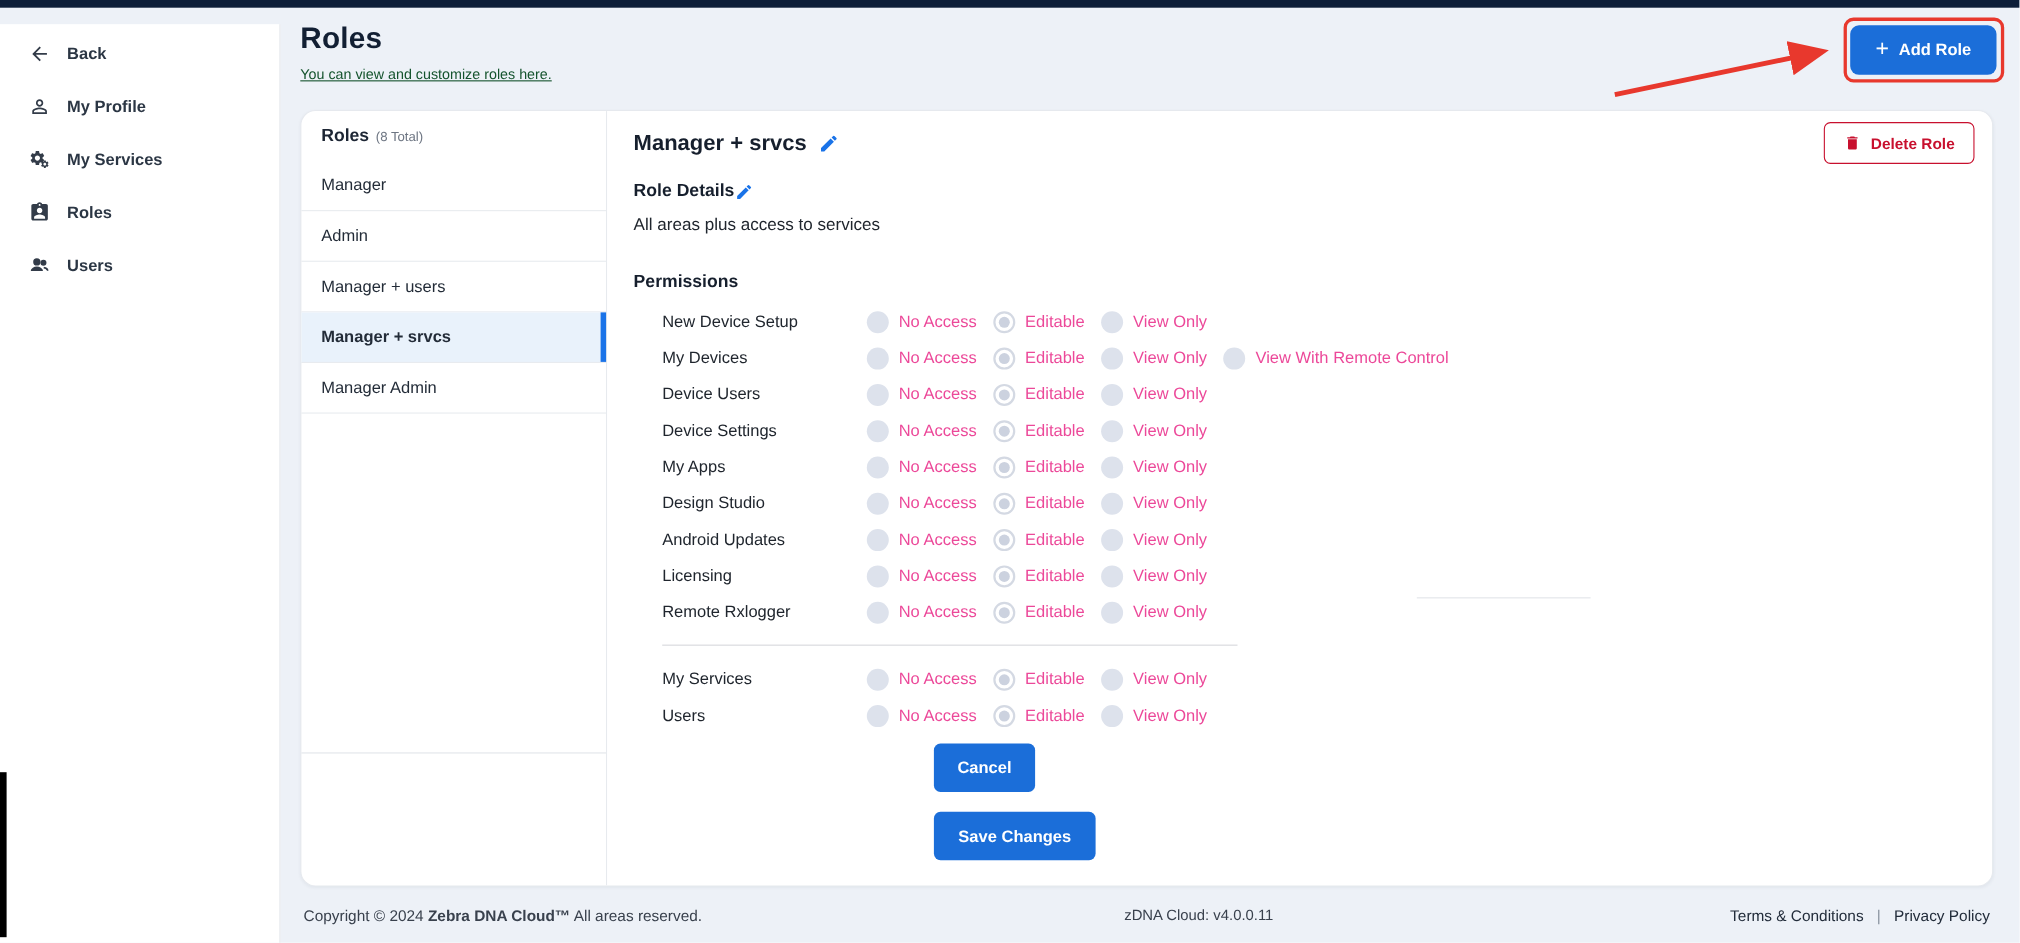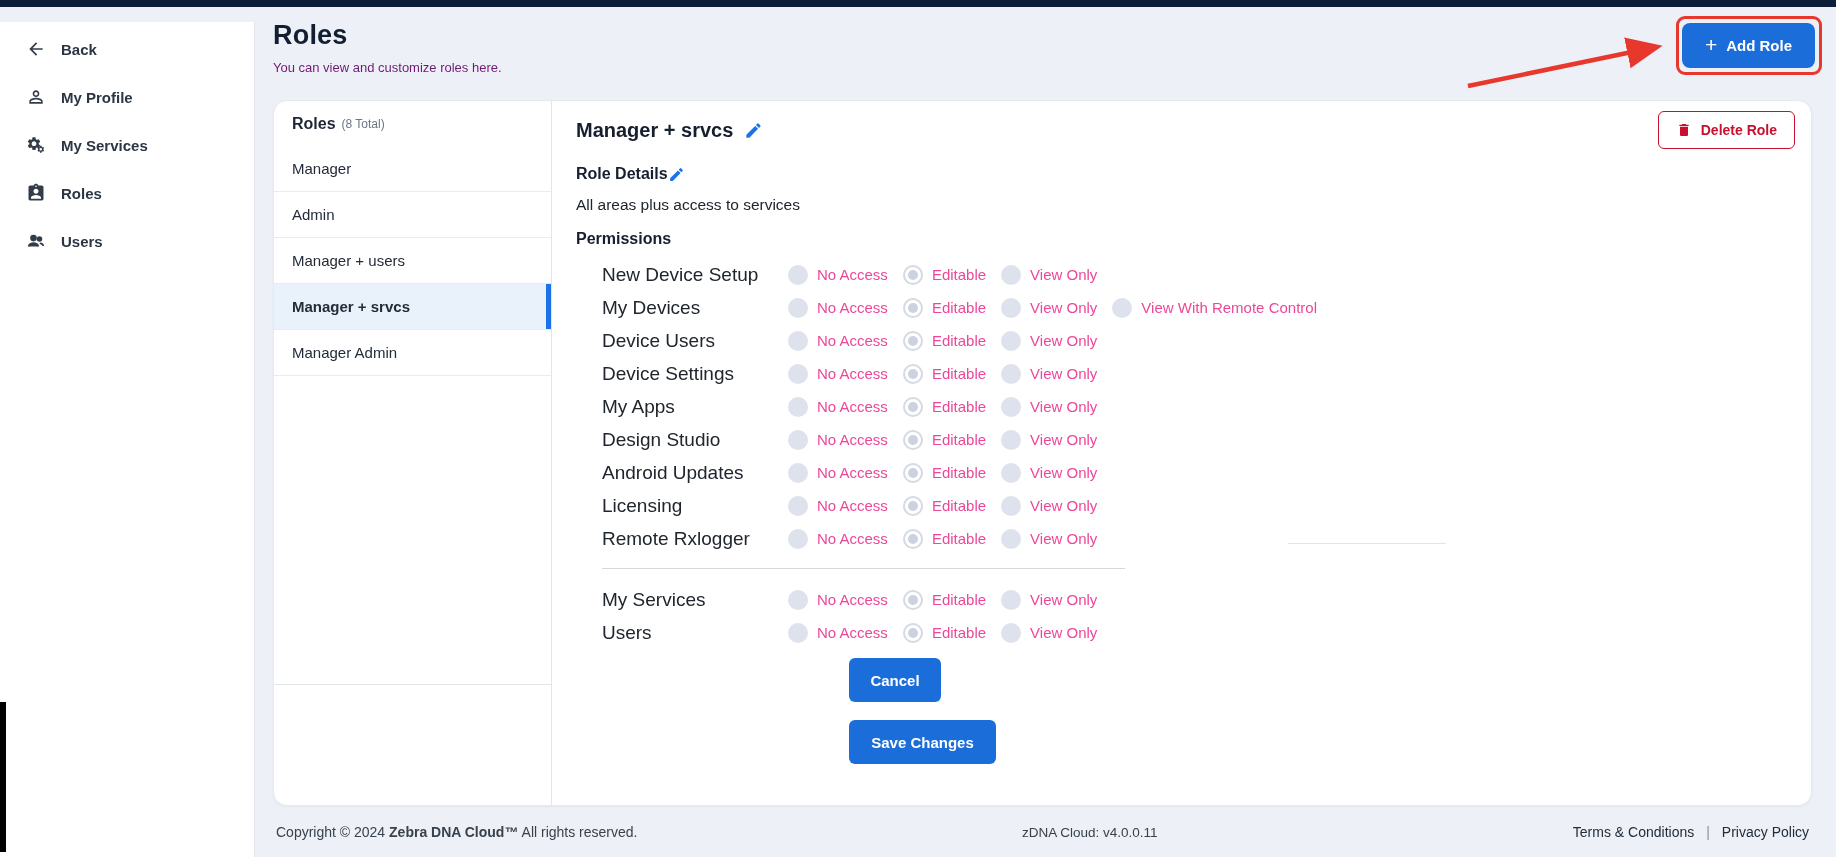--- a/index.html
+++ b/index.html
@@ -17,21 +17,21 @@
   .sidebar { position:absolute; top:22px; left:0; width:255px; height:850px; background:#fff; border-right:1px solid #e3e6ec; z-index:2; }
   .side-list { padding-top:3px; }
   .side-item { display:flex; align-items:center; gap:15px; height:48px; padding-left:26px; cursor:pointer;
     font-size:15px; font-weight:700; color:#2b3644; }
   .side-item .icn { width:20px; height:20px; display:flex; align-items:center; justify-content:center; }
   .side-item svg { width:20px; height:20px; fill:#333c49; stroke:#333c49; }
   .black-strip { position:absolute; left:0; top:702px; width:6px; height:150px; background:#000; z-index:6; }
 
   
   .page-title { position:absolute; left:273px; top:20px; font-size:27px; font-weight:700; color:#121f33; letter-spacing:.2px; }
-  .page-subtitle { position:absolute; left:273px; top:60px; font-size:13px; color:#701a75; }
+  .page-subtitle { position:absolute; left:273px; top:60px; font-size:13px; color:#14532d;text-decoration:underline; }
 
   
   .anno-rect { position:absolute; left:1676px; top:16px; width:146px; height:59px; border:3px solid #e8382d; border-radius:9px; z-index:4; }
   .add-role-btn { position:absolute; left:1682px; top:23px; width:133px; height:45px; background:#1b6ed9; border:none; border-radius:8px;
     color:#fff; font-family:inherit; font-size:15px; font-weight:700; display:flex; align-items:center; justify-content:center; gap:9px; cursor:pointer; z-index:4; }
   .add-role-btn .plus { font-size:21px; font-weight:400; line-height:1; margin-top:-2px; }
   .anno-arrow { position:absolute; left:1458px; top:36px; z-index:4; }
 
   
   .card { position:absolute; left:273px; top:100px; width:1539px; height:706px; background:#fff; border:1px solid #e6e9ee; border-radius:14px;
@@ -51,25 +51,25 @@
   
   .detail { position:absolute; left:278px; top:0; right:0; bottom:0; padding:14px 0 0 24px; }
   .detail-title-row { display:flex; align-items:center; gap:11px; height:30px; }
   .detail-title { font-size:20px; font-weight:700; color:#161f2d; }
   .pencil-btn { background:none; border:none; cursor:pointer; display:flex; align-items:center; padding:0; }
   .delete-btn { position:absolute; top:10px; right:16px; height:38px; padding:0 17px; background:#fff; border:1px solid #c8102e; border-radius:6px;
     color:#c8102e; font-family:inherit; font-size:14px; font-weight:700; display:flex; align-items:center; gap:9px; cursor:pointer; }
   .role-details-row { display:flex; align-items:center; margin-top:20px; }
   .role-details-label { font-size:16px; font-weight:700; color:#161f2d; }
   .description { margin-top:13px; font-size:15.5px; color:#20262e; }
-  .permissions-label { margin-top:16px; font-size:16px; font-weight:700; color:#161f2d; }
+  .permissions-label { margin-top:34px; font-size:16px; font-weight:700; color:#161f2d; }
 
   .perm-rows { margin-top:10px; padding-left:26px; }
   .perm-row { display:flex; align-items:center; height:33px; }
-  .perm-label { width:186px; font-size:19px; font-weight:500; color:#20262e; }
+  .perm-label { width:186px; font-size:15px; font-weight:500; color:#20262e; }
   .opt { display:flex; align-items:center; margin-right:15px; cursor:pointer; }
   .radio { width:20px; height:20px; border-radius:50%; background:#dde2ec; margin-right:9px; flex:none; }
   .radio.sel { width:20px; height:20px; background:#fff; border:2px solid #d4d9e3; position:relative; }
   .radio.sel::after { content:''; position:absolute; left:3px; top:3px; width:10px; height:10px; border-radius:50%; background:#ccd2df; }
   .opt-label { font-size:15px; color:#ec4899; white-space:nowrap; }
   .perm-divider { width:523px; height:1px; background:#d6d8dc; margin:13px 0 14px 0; }
 
   .btn-row { display:flex; gap:18px; margin-left:247px; margin-top:9px;flex-direction:column; }
   .blue-btn { height:44px; border:none; border-radius:6px; background:#1b6ed9; color:#fff; font-family:inherit; font-size:15px; font-weight:700; cursor:pointer; }
   .cancel-btn { width:92px; }
@@ -394,21 +394,21 @@
         <button class="blue-btn save-btn">Save Changes</button>
       </div>
     </div>
   </div>
 </div>
 
 <div class="artifact-line"></div>
 
 <footer class="footer">
   <div class="f-copy">
-    <span>Copyright © 2024 </span><b>Zebra DNA Cloud™</b><span> All rights reserved.</span>
+    <span>Copyright © 2024 </span><b>Zebra DNA Cloud™</b><span> All areas reserved.</span>
   </div>
   <div class="f-version">zDNA Cloud: v4.0.0.11</div>
   <div class="f-links">
     <a>Terms &amp; Conditions</a>
     <span class="f-sep">|</span>
     <a>Privacy Policy</a>
   </div>
 </footer>
 
 </body></html>

